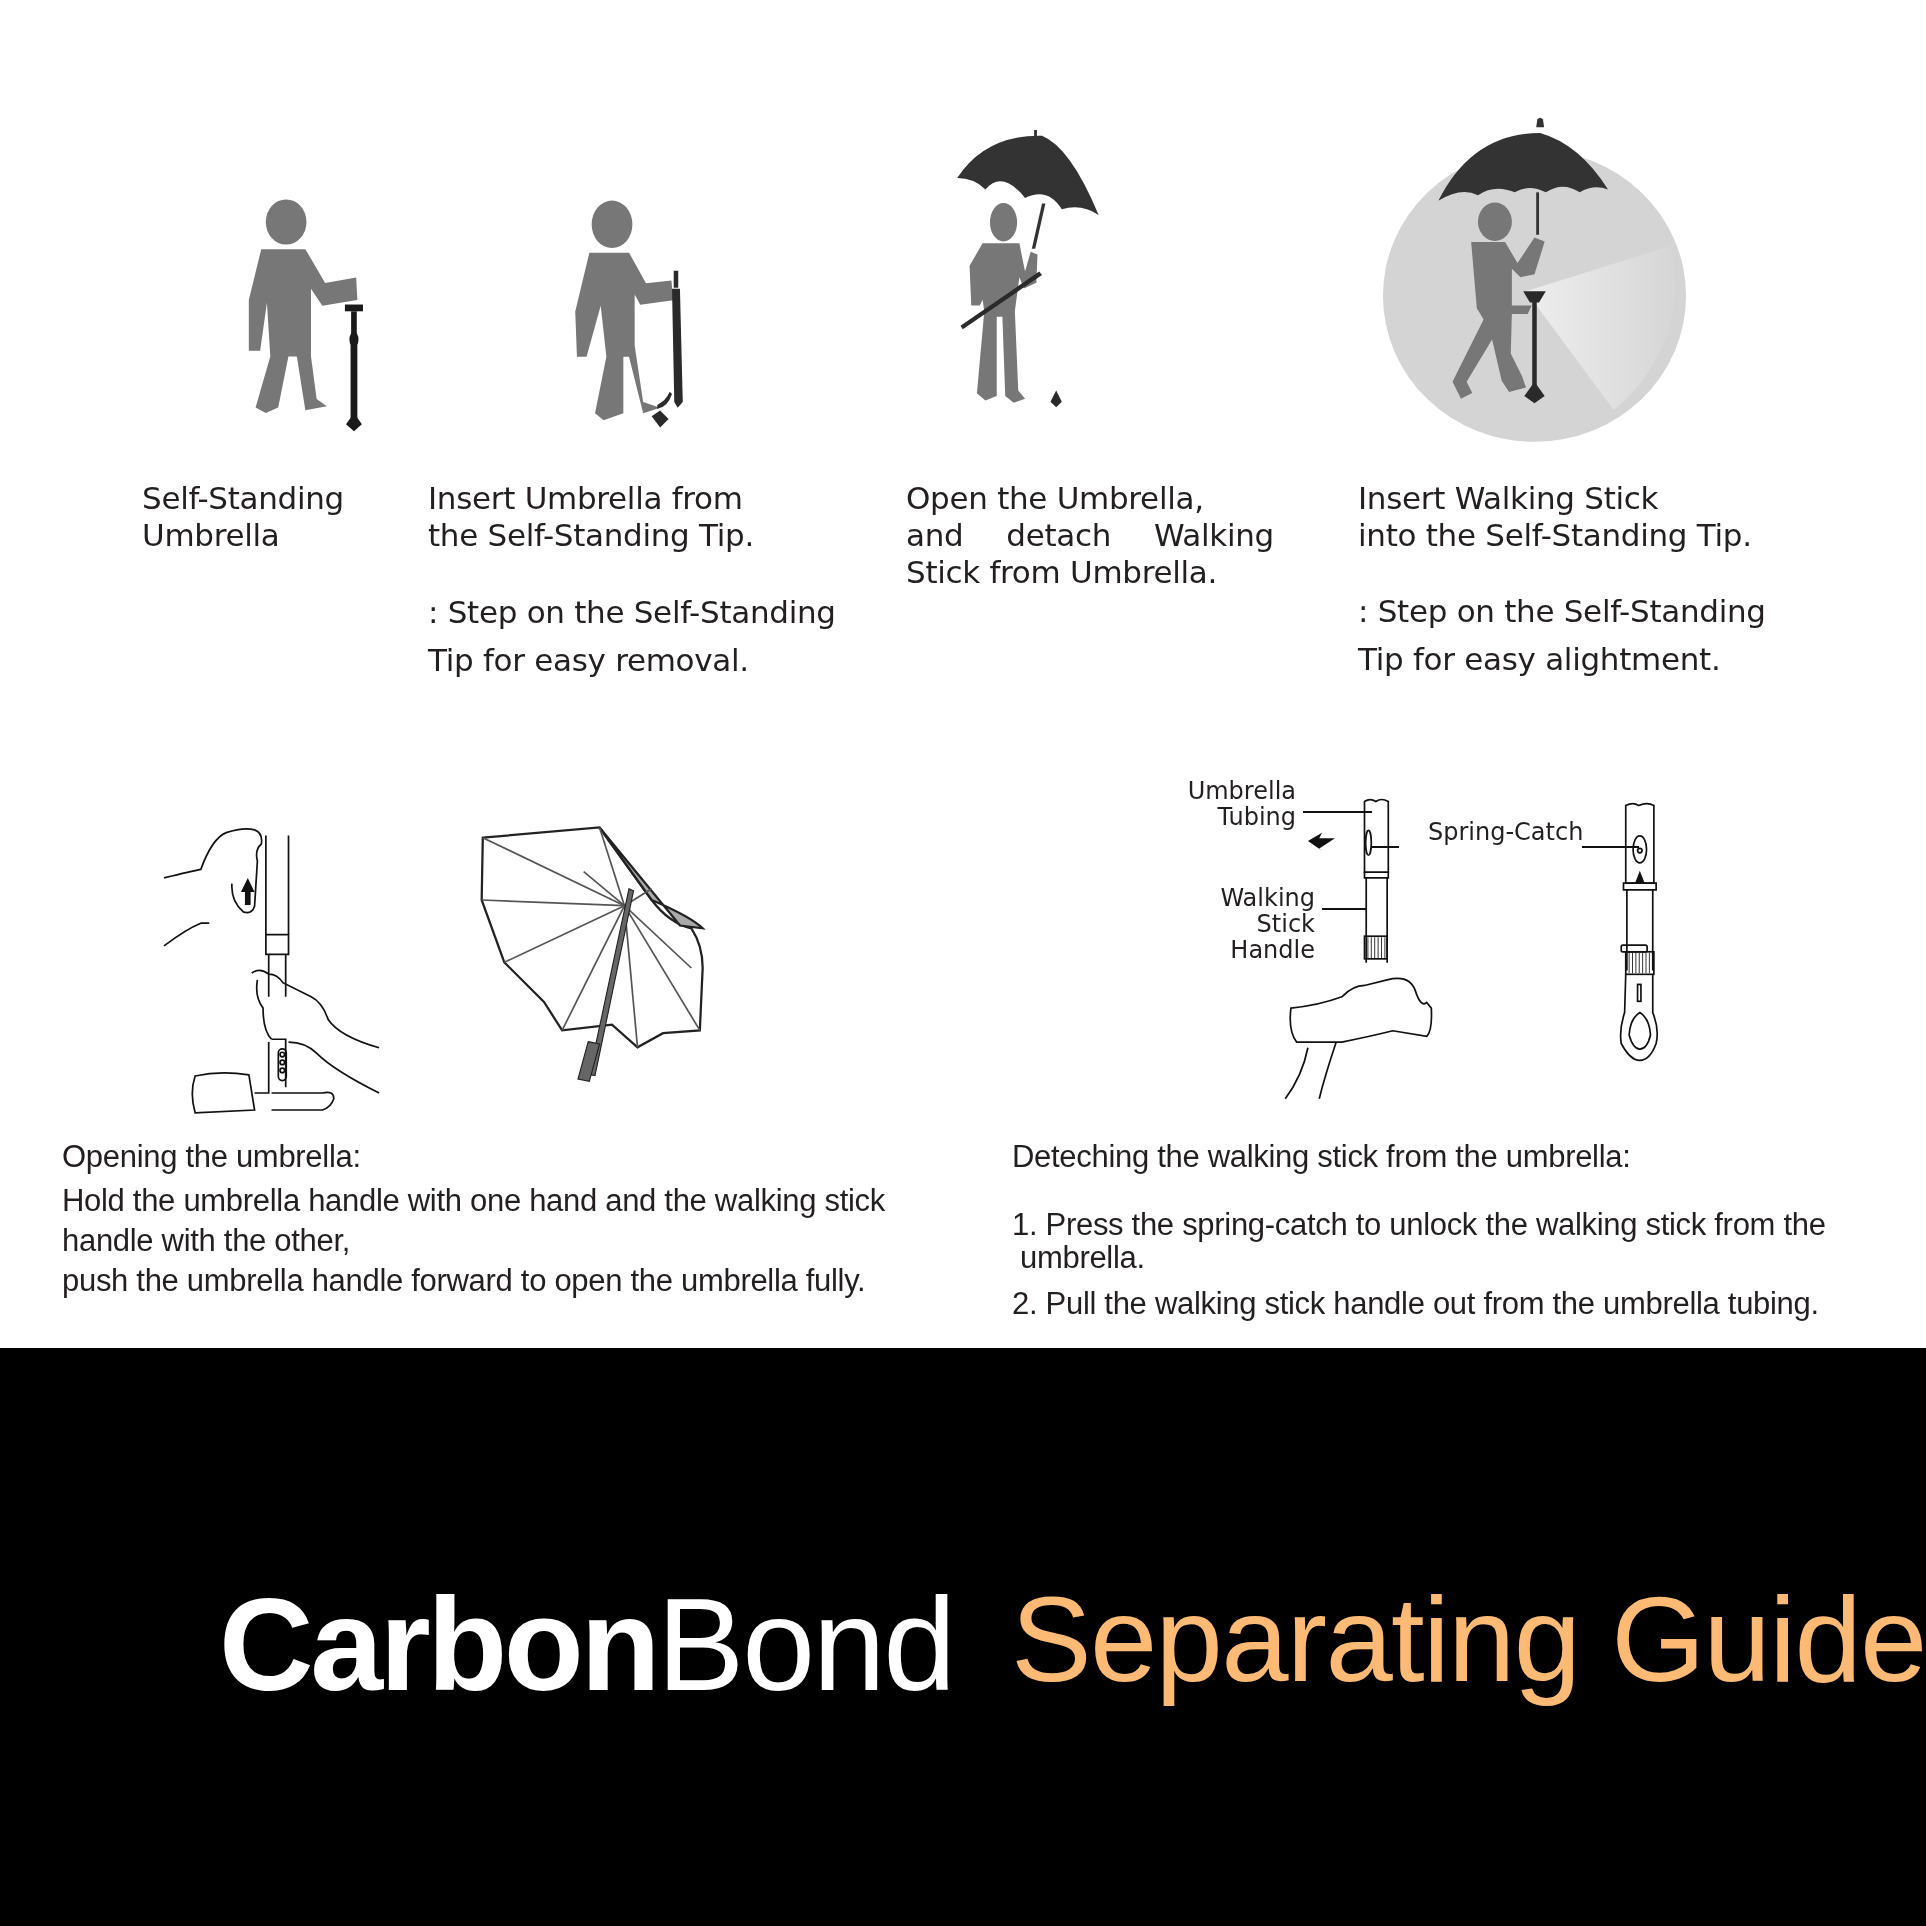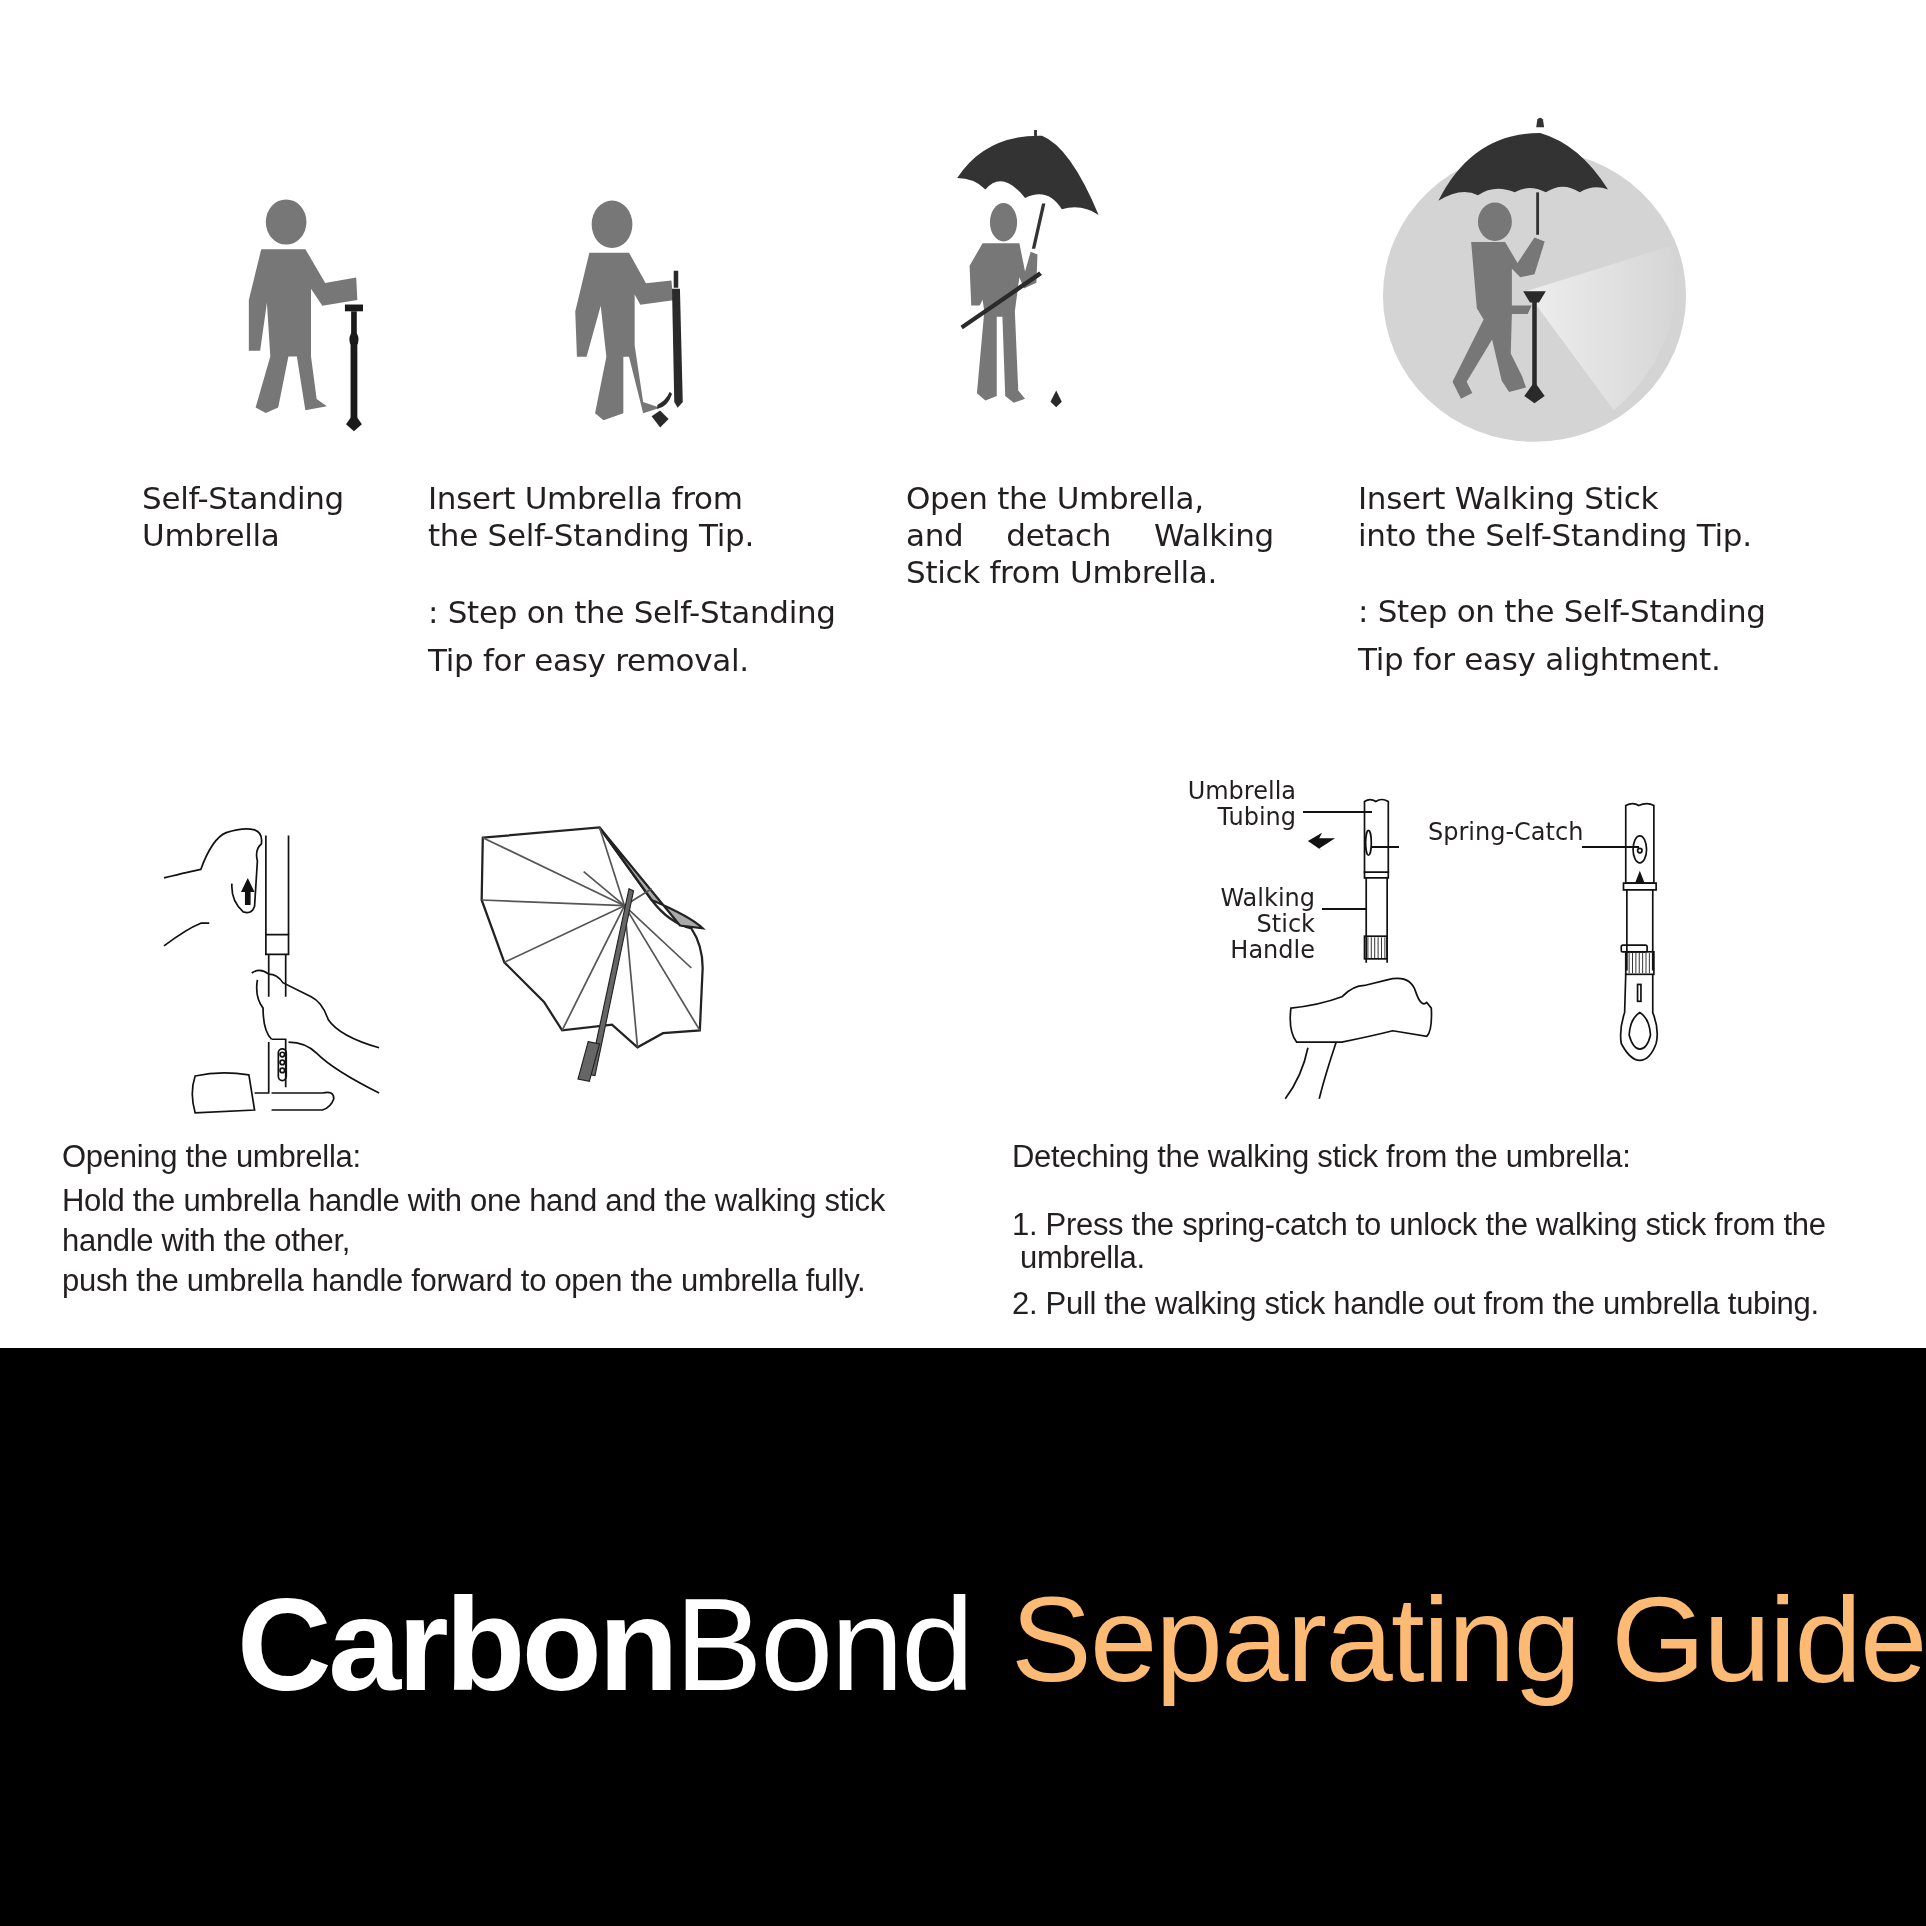--- a/index.html
+++ b/index.html
@@ -225,18 +225,18 @@
 </div>
 
 <div class="abs para" style="left:1012px;top:1137px;width:895px;">
   <div style="margin-bottom:2.3px;">Deteching the walking stick from the umbrella:</div>
   <div style="line-height:33px;margin-top:31px;">1. Press the spring-catch to unlock the walking stick from the</div>
   <div style="padding-left:8px;line-height:33px;margin-bottom:10.2px;">umbrella.</div>
   <div>2. Pull the walking stick handle out from the umbrella tubing.</div>
 </div>
 
 <div class="abs footer">
-  <div class="abs" style="left:237px;top:221px;white-space:nowrap;">
+  <div class="abs" style="left:219px;top:221px;white-space:nowrap;">
     <span class="brand-bold">Carbon</span><span class="brand-light">Bond</span>
   </div>
   <div class="abs guide-title" style="left:1011px;top:221px;white-space:nowrap;">Separating Guide</div>
 </div>
 
 
 </body></html>

